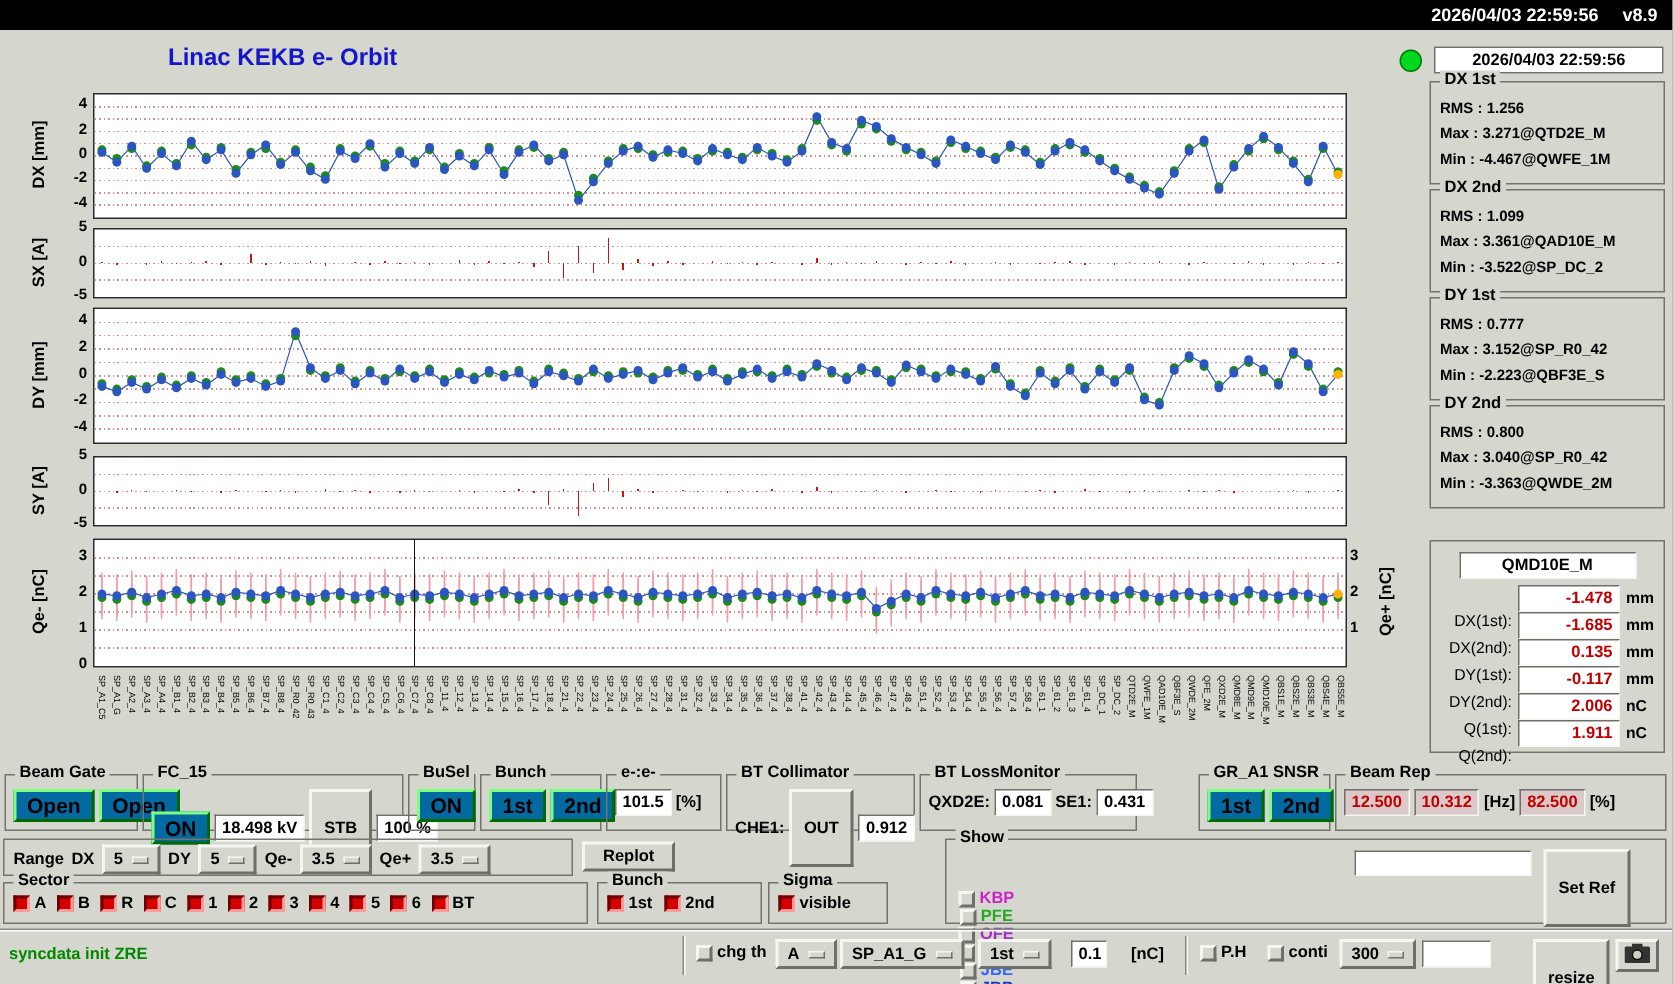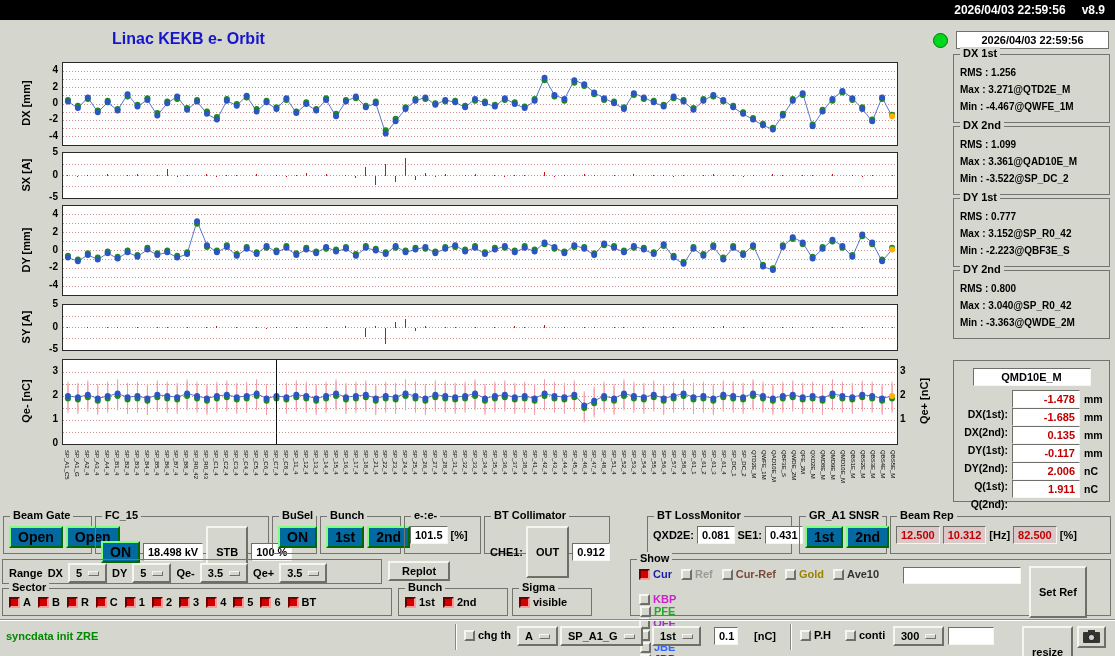--- a/index.html
+++ b/index.html
@@ -14,21 +14,21 @@
   #xlabels{position:absolute;left:62px;top:449px;width:836px;height:62px;overflow:hidden;}
   #xlabels span{position:absolute;top:1px;writing-mode:vertical-rl;font-size:6px;line-height:7px;color:#000;}
   .led{position:absolute;left:933px;top:33px;width:15px;height:15px;border-radius:50%;background:#00d820;border:1px solid #007700;}
   .tstamp{position:absolute;left:956px;top:31px;width:153px;height:18px;background:#fff;border:1px solid #70706a;font-size:11px;font-weight:bold;text-align:center;line-height:16px;}
   .sgroup{position:absolute;left:953px;width:157px;height:69px;border:1px solid #74746e;padding:9px 2px 2px 2px;}
   .sline{font-size:10px;font-weight:bold;padding:1px 4px;line-height:15px;white-space:nowrap;}
   .legend{position:absolute;top:-8px;left:6px;background:#d5d6ce;padding:0 3px;font-size:11px;font-weight:bold;white-space:nowrap;}
   .qmd{position:absolute;left:953px;top:360px;width:157px;height:142px;border:1px solid #74746e;}
   .qmd .qtitle{margin:7px auto 4px auto;width:118px;text-align:center;}
   .qrow{display:flex;align-items:center;gap:4px;padding:1px 5px;height:18px;}
-  .qrow .ql{flex:1;text-align:right;font-size:10.5px;font-weight:bold;margin-top:29px;}
+  .qrow .ql{flex:1;text-align:right;font-size:10.5px;font-weight:normal;margin-top:29px;}
   .qrow .qv{width:68px;text-align:right;color:#c00000;}
   .qrow .qu{width:20px;font-size:10.5px;font-weight:bold;}
   .fs{position:absolute;border:1px solid #74746e;}
   .row{display:flex;align-items:center;gap:3px;margin:9px 4px 5px 5px;}
   .gbtn{background:#0369a1;border:2px solid;border-color:#7dff7d #006a00 #006a00 #7dff7d;font-weight:bold;font-size:14px;padding:1px 7px;color:#000;white-space:nowrap;}
   .btn{background:#d5d6ce;border:2px solid;border-color:#f6f6f0 #6f6f69 #6f6f69 #f6f6f0;font-weight:bold;font-size:11px;padding:18px 8px;color:#000;white-space:nowrap;}
   .fld{background:#fff;border:1px solid;border-color:#6f6f69 #f6f6f0 #f6f6f0 #6f6f69;font-weight:bold;font-size:11px;padding:2px 4px;color:#000;white-space:nowrap;}
   .rfld{background:#dbc9c9;border:1px solid;border-color:#6f6f69 #f6f6f0 #f6f6f0 #6f6f69;font-weight:bold;font-size:11px;padding:2px 4px;color:#c00000;white-space:nowrap;}
   .lbl{font-size:11px;font-weight:bold;white-space:nowrap;}
   .cb{display:inline-block;width:11px;height:11px;background:#d5d6ce;border:2px solid;border-color:#f6f6f0 #6f6f69 #6f6f69 #f6f6f0;flex:none;}
@@ -1471,21 +1471,21 @@
     </div>
   </div>
   <div class="fs" style="left:484px;top:516px;width:126px;height:38px">
     <span class="legend">BT Collimator</span>
     <div class="row">
       <span class="lbl">CHE1:</span>
       <button class="btn">OUT</button>
       <span class="fld">0.912</span>
     </div>
   </div>
-  <div class="fs" style="left:647px;top:516px;width:145px;height:38px">
+  <div class="fs" style="left:613px;top:516px;width:145px;height:38px">
     <span class="legend">BT LossMonitor</span>
     <div class="row">
       <span class="lbl">QXD2E:</span>
       <span class="fld">0.081</span>
       <span class="lbl">SE1:</span>
       <span class="fld">0.431</span>
     </div>
   </div>
   <div class="fs" style="left:799px;top:516px;width:88px;height:38px">
     <span class="legend">GR_A1 SNSR</span>
@@ -1599,42 +1599,20 @@
     <div class="row" style="margin:7px 4px 4px 6px">
       <span class="ci">
           <span class="cb on"></span>
           <span class="lbl">visible</span>
         </span>
     </div>
   </div>
 
   <div class="fs" style="left:630px;top:559px;width:481px;height:57px">
     <span class="legend">Show</span>
-    <div id="show-row1">
-        <span class="showitem">
-          <span class="cb on"></span>
-          <span class="showlbl" style="color: rgb(28, 28, 170);">Cur</span>
-        </span>
-        <span class="showitem">
-          <span class="cb"></span>
-          <span class="showlbl" style="color: rgb(155, 155, 149);">Ref</span>
-        </span>
-        <span class="showitem">
-          <span class="cb"></span>
-          <span class="showlbl" style="color: rgb(124, 74, 58);">Cur-Ref</span>
-        </span>
-        <span class="showitem">
-          <span class="cb"></span>
-          <span class="showlbl" style="color: rgb(154, 132, 0);">Gold</span>
-        </span>
-        <span class="showitem">
-          <span class="cb"></span>
-          <span class="showlbl" style="color: rgb(51, 51, 51);">Ave10</span>
-        </span>
-      </div>
     <input class="fld abs" style="left: 272px; top: 7px; width: 118px; height: 17px;" value="">
     <button class="btn abs" style="left:398px;top:6px">Set Ref</button>
     <div id="show-row2">
         <span class="showitem">
           <span class="cb"></span>
           <span class="showlbl" style="color: rgb(204, 34, 204);">KBP</span>
         </span>
         <span class="showitem">
           <span class="cb"></span>
           <span class="showlbl" style="color: rgb(34, 170, 34);">PFE</span>

